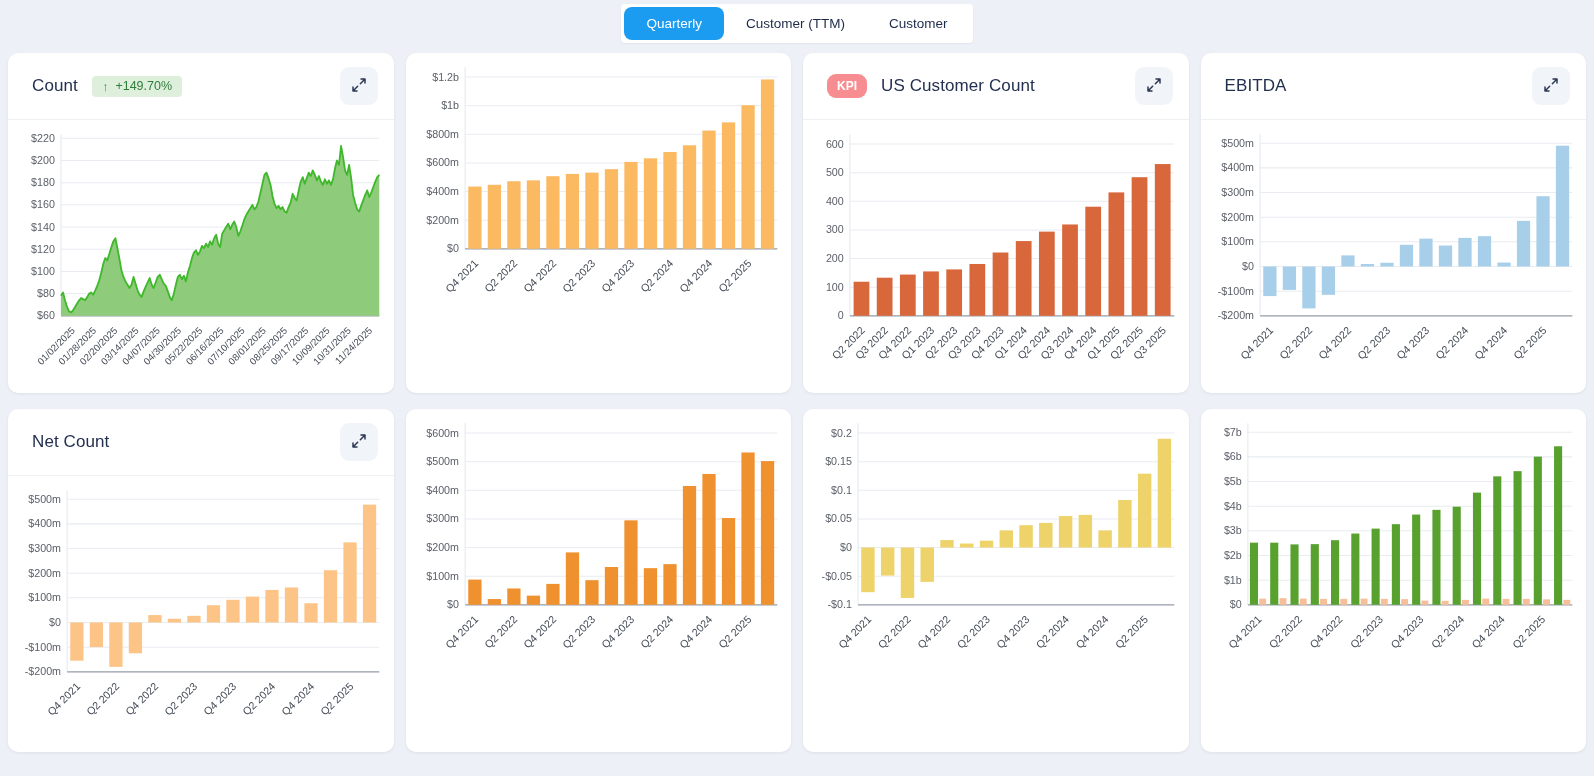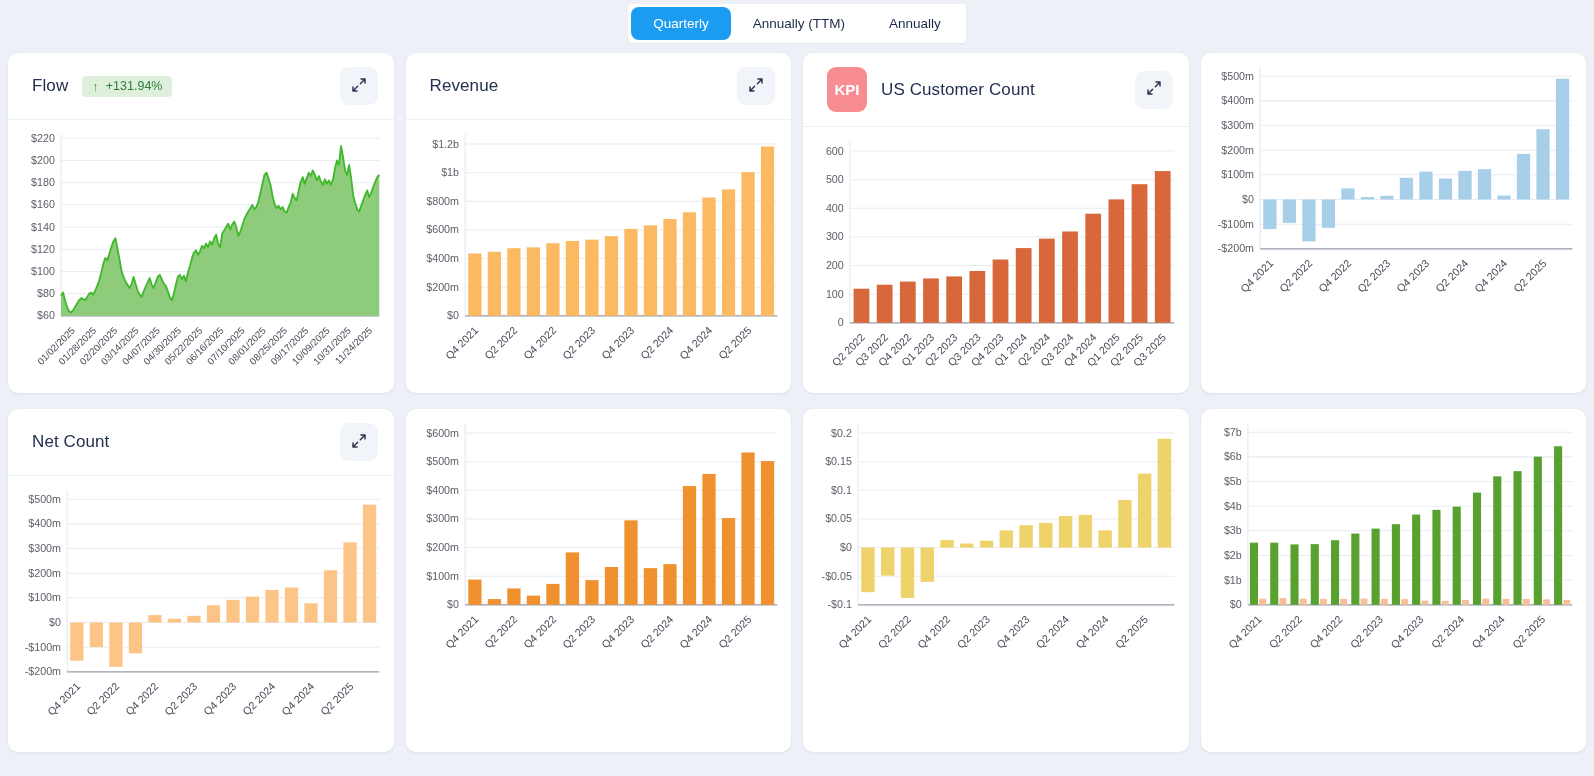--- a/index.html
+++ b/index.html
@@ -20,48 +20,48 @@
         gap:16px 12px;padding:10px 8px 12px;}
   .card{background:#fff;border-radius:10px;box-shadow:0 1px 3px rgba(20,30,60,.07);
         display:flex;flex-direction:column;overflow:hidden;}
   .card header{display:flex;align-items:center;justify-content:space-between;
         padding:14px 16px 14px 24px;border-bottom:1px solid #eef1f4;}
   .title-wrap{display:flex;align-items:center;gap:14px;}
   .card h2{margin:0;font-size:17px;font-weight:500;color:#233050;letter-spacing:.1px;}
   .badge{background:#def0dc;color:#2f7d3b;font-size:12.5px;padding:4px 10px;border-radius:4px;
         display:inline-flex;align-items:center;gap:7px;line-height:1;}
   .badge .arrow{color:#2f9e44;font-size:13px;}
-  .kpi{width:40px;height:45px;background:#f78d91;color:#fff;border-radius:9px;
-        display:flex;align-items:center;justify-content:center;font-weight:700;font-size:15px;}
+  .kpi{width:40px;height:24px;background:#f78d91;color:#fff;border-radius:9px;
+        display:flex;align-items:center;justify-content:center;font-weight:700;font-size:12px;}
   .expand{width:38px;height:38px;background:#f1f4f9;border:none;border-radius:9px;flex:none;
         display:flex;align-items:center;justify-content:center;cursor:pointer;padding:0;}
   .chart{flex:1;padding:4px 4px 0 2px;overflow:hidden;}
   .chart svg{display:block;width:100%;height:100%;}
   svg text{font-family:"Liberation Sans",sans-serif;}
 </style>
 </head>
 <body>
 
 <div class="topbar">
   <div class="tabs">
     <button class="tab active">Quarterly</button>
-    <button class="tab">Annually (TTM)</button>
-    <button class="tab">Annually</button>
+    <button class="tab">Customer (TTM)</button>
+    <button class="tab">Customer</button>
   </div>
 </div>
 
 <div class="grid">
 
   <section class="card">
     <header>
       <div class="title-wrap">
-        <h2>Flow</h2>
+        <h2>Count</h2>
         <span class="badge">
             <span class="arrow">↑</span>
-            <span>+131.94%</span>
+            <span>+149.70%</span>
           </span>
       </div>
       <button class="expand">
         <span><svg width="16" height="16" viewBox="0 0 24 24" fill="none" stroke="#2a3550" stroke-width="2.2" stroke-linecap="round">
               <path d="M14 10 L21 3 M21 3 h-6 M21 3 v6 M10 14 L3 21 M3 21 h6 M3 21 v-6"></path>
             </svg></span>
       </button>
     </header>
     <div class="chart">
         <svg viewBox="0 0 372 252" preserveAspectRatio="xMidYMin meet">
@@ -100,30 +100,20 @@
           <text x="272.4" y="203" text-anchor="end" font-size="9.5" fill="#454c57" transform="rotate(-45 272.4 203)">08/25/2025</text>
           <text x="293.2" y="203" text-anchor="end" font-size="9.5" fill="#454c57" transform="rotate(-45 293.2 203)">09/17/2025</text>
           <text x="314" y="203" text-anchor="end" font-size="9.5" fill="#454c57" transform="rotate(-45 314 203)">10/09/2025</text>
           <text x="334.8" y="203" text-anchor="end" font-size="9.5" fill="#454c57" transform="rotate(-45 334.8 203)">10/31/2025</text>
           <text x="355.6" y="203" text-anchor="end" font-size="9.5" fill="#454c57" transform="rotate(-45 355.6 203)">11/24/2025</text>
         </svg>
       </div>
   </section>
 
   <section class="card">
-    <header>
-      <div class="title-wrap">
-          <h2>Revenue</h2>
-        </div>
-      <button class="expand">
-        <span><svg width="16" height="16" viewBox="0 0 24 24" fill="none" stroke="#2a3550" stroke-width="2.2" stroke-linecap="round">
-              <path d="M14 10 L21 3 M21 3 h-6 M21 3 v6 M10 14 L3 21 M3 21 h6 M3 21 v-6"></path>
-            </svg></span>
-      </button>
-    </header>
     <div class="chart">
         <svg viewBox="0 0 372 252" preserveAspectRatio="xMidYMin meet">
           <line x1="56" y1="19.612903225806452" x2="362" y2="19.612903225806452" stroke="#e9ecf1" stroke-width="1"></line>
           <text x="50" y="23.112903225806452" text-anchor="end" font-size="10.5" fill="#5c6069">$1.2b</text>
           <line x1="56" y1="47.67741935483871" x2="362" y2="47.67741935483871" stroke="#e9ecf1" stroke-width="1"></line>
           <text x="50" y="51.17741935483871" text-anchor="end" font-size="10.5" fill="#5c6069">$1b</text>
           <line x1="56" y1="75.74193548387098" x2="362" y2="75.74193548387098" stroke="#e9ecf1" stroke-width="1"></line>
           <text x="50" y="79.24193548387098" text-anchor="end" font-size="10.5" fill="#5c6069">$800m</text>
           <line x1="56" y1="103.80645161290322" x2="362" y2="103.80645161290322" stroke="#e9ecf1" stroke-width="1"></line>
           <text x="50" y="107.30645161290322" text-anchor="end" font-size="10.5" fill="#5c6069">$600m</text>
@@ -219,20 +209,30 @@
           <text x="263.78571428571433" y="203" text-anchor="end" font-size="10.5" fill="#454c57" transform="rotate(-45 263.78571428571433 203)">Q3 2024</text>
           <text x="286.5" y="203" text-anchor="end" font-size="10.5" fill="#454c57" transform="rotate(-45 286.5 203)">Q4 2024</text>
           <text x="309.2142857142857" y="203" text-anchor="end" font-size="10.5" fill="#454c57" transform="rotate(-45 309.2142857142857 203)">Q1 2025</text>
           <text x="331.92857142857144" y="203" text-anchor="end" font-size="10.5" fill="#454c57" transform="rotate(-45 331.92857142857144 203)">Q2 2025</text>
           <text x="354.64285714285717" y="203" text-anchor="end" font-size="10.5" fill="#454c57" transform="rotate(-45 354.64285714285717 203)">Q3 2025</text>
         </svg>
       </div>
   </section>
 
   <section class="card">
+    <header>
+      <div class="title-wrap">
+          <h2>EBITDA</h2>
+        </div>
+      <button class="expand">
+        <span><svg width="16" height="16" viewBox="0 0 24 24" fill="none" stroke="#2a3550" stroke-width="2.2" stroke-linecap="round">
+              <path d="M14 10 L21 3 M21 3 h-6 M21 3 v6 M10 14 L3 21 M3 21 h6 M3 21 v-6"></path>
+            </svg></span>
+      </button>
+    </header>
     <div class="chart">
         <svg viewBox="0 0 372 252" preserveAspectRatio="xMidYMin meet">
           <line x1="56" y1="18.833333333333332" x2="362" y2="18.833333333333332" stroke="#e9ecf1" stroke-width="1"></line>
           <text x="50" y="22.333333333333332" text-anchor="end" font-size="10.5" fill="#5c6069">$500m</text>
           <line x1="56" y1="43" x2="362" y2="43" stroke="#e9ecf1" stroke-width="1"></line>
           <text x="50" y="46.5" text-anchor="end" font-size="10.5" fill="#5c6069">$400m</text>
           <line x1="56" y1="67.16666666666667" x2="362" y2="67.16666666666667" stroke="#e9ecf1" stroke-width="1"></line>
           <text x="50" y="70.66666666666667" text-anchor="end" font-size="10.5" fill="#5c6069">$300m</text>
           <line x1="56" y1="91.33333333333333" x2="362" y2="91.33333333333333" stroke="#e9ecf1" stroke-width="1"></line>
           <text x="50" y="94.83333333333333" text-anchor="end" font-size="10.5" fill="#5c6069">$200m</text>

